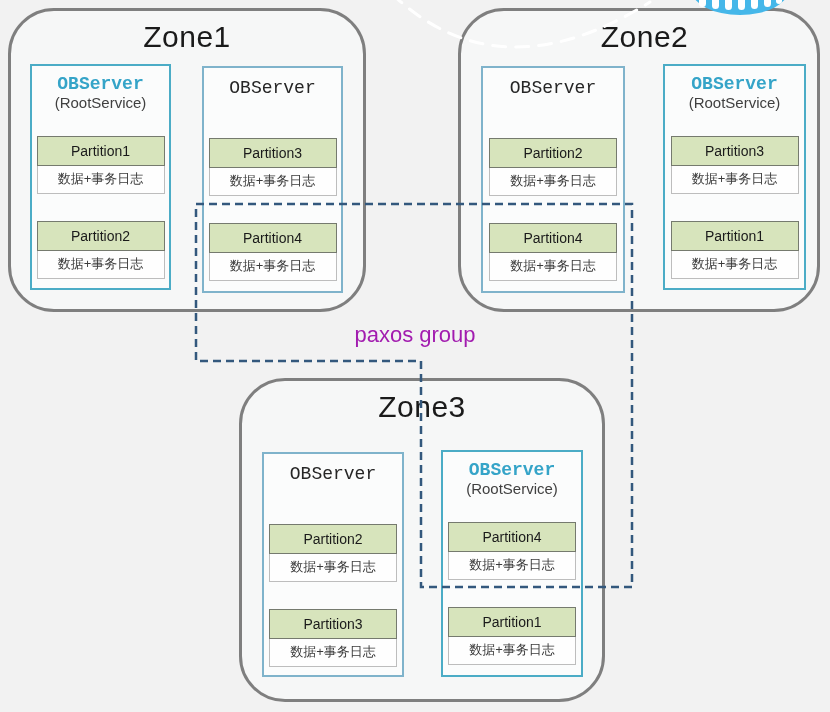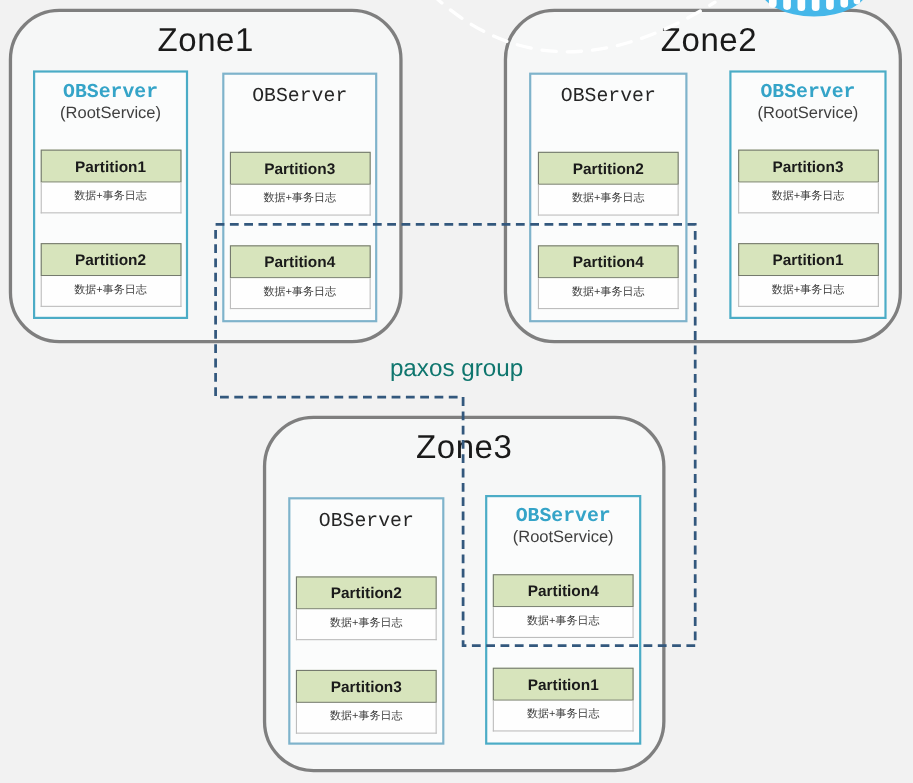--- a/index.html
+++ b/index.html
@@ -72,43 +72,43 @@
   }
   .partition.first  { top: 70px; }
   .partition.second { top: 155px; }
   .p-head {
     height: 30px;
     line-height: 28px;
     background: #d7e4bc;
     border: 1px solid #757a6e;
     text-align: center;
     font-size: 14px;
-    font-weight: 700;
+    font-weight: 400;
     color: #1a1a1a;
   }
   .p-body {
     height: 28px;
     line-height: 26px;
     background: #fefefe;
     border: 1px solid #bdbdbd;
     border-top: none;
     text-align: center;
-    font-size: 10px;
+    font-size: 13px;
     color: #3a3a3a;
   }
 
   
   .paxos-label {
     position: absolute;
     left: 340px;
     top: 322px;
     width: 150px;
     text-align: center;
     font-size: 22px;
-    color: #0f766e;
+    color: #a21caf;
   }
 
   
   .overlay {
     position: absolute;
     top: 0; left: 0;
     width: 830px; height: 712px;
     pointer-events: none;
   }
 </style>

